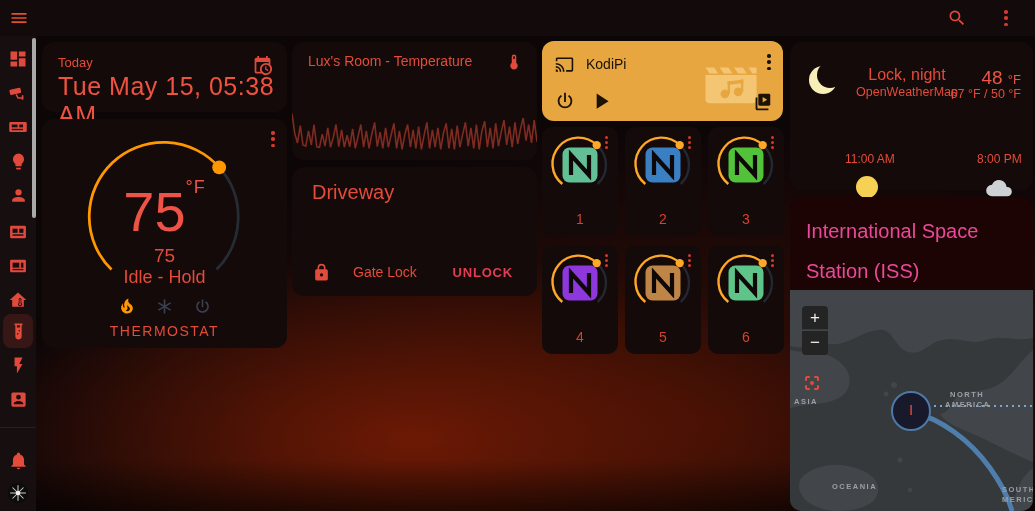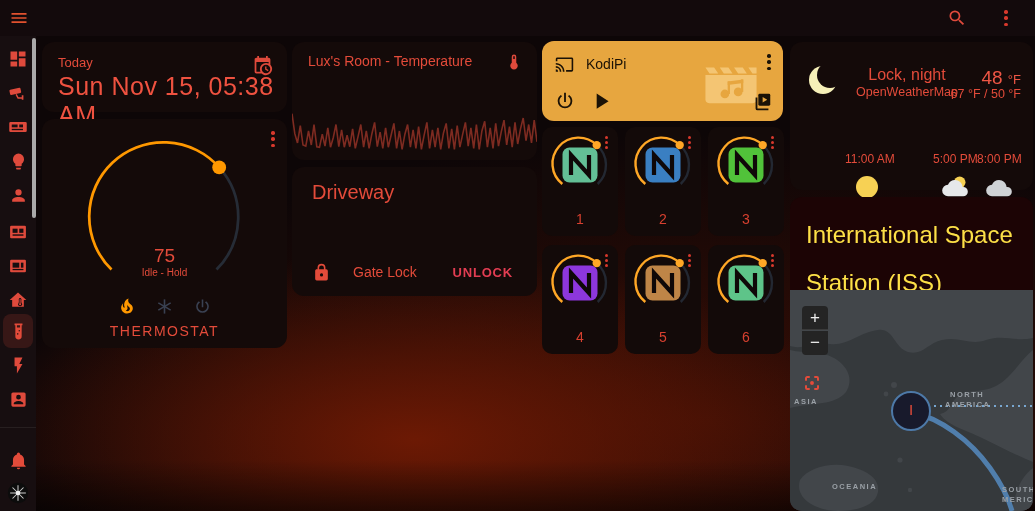--- a/index.html
+++ b/index.html
@@ -23,21 +23,21 @@
   .menu-dots { position:absolute; width:4px; height:16px; display:flex; flex-direction:column; justify-content:space-between; }
   .menu-dots i { width:3.5px; height:3.5px; border-radius:50%; background:#d8392d; }
   
   #clock-title { position:absolute; left:16px; top:13px; font-size:13px; color:#e34b3a; }
   #clock-time  { position:absolute; left:16px; top:30px; font-size:25px; color:#ef5240; letter-spacing:0.5px; }
   
   #thermo-svg { position:absolute; left:27px; top:10px; }
   .thermo-cur { position:absolute; left:0; width:100%; top:58px; text-align:center; font-size:56px; color:#ee5347; }
   .thermo-cur sup { font-size:18px; vertical-align:38px; letter-spacing:1px;}
   .thermo-target { position:absolute; left:0; width:100%; top:126px; text-align:center; font-size:19px; color:#e34b3a; }
-  .thermo-status { position:absolute; left:0; width:100%; top:148px; text-align:center; font-size:10px; color:#e34b3a; }
+  .thermo-status { position:absolute; left:0; width:100%; top:148px; text-align:center; font-size:18px; color:#e34b3a; }
   .thermo-modes { position:absolute; left:0; width:100%; top:176px; display:flex; justify-content:center; gap:16px; }
   .mode-btn { width:22px; height:22px; display:flex; align-items:center; justify-content:center; }
   .thermo-label { position:absolute; left:0; width:100%; top:204px; text-align:center; font-size:14px; letter-spacing:1.5px; color:#e34b3a; }
   
   #lux-title { position:absolute; left:16px; top:11px; font-size:14px; color:#e34b3a; }
   #lux-value { position:absolute; left:15px; top:27px; font-size:28px; color:#ee5645; }
   #lux-value .unit { font-size:14px; margin-left:3px; }
   
   #drv-title { position:absolute; left:20px; top:14px; font-size:20px; color:#e34b3a; }
   .drv-row { position:absolute; left:20px; right:16px; height:24px; display:flex; align-items:center; }
@@ -55,21 +55,21 @@
   #wx-cond { position:absolute; left:62px; top:24px; width:110px; text-align:center; font-size:16px; color:#e34b3a; }
   #wx-attr { position:absolute; left:62px; top:43px; width:110px; text-align:center; font-size:12.5px; color:#e34b3a; }
   #wx-temp { position:absolute; right:12px; top:25px; font-size:19px; color:#ee5645; }
   #wx-temp .unit { font-size:13px; }
   #wx-hl { position:absolute; right:12px; top:45px; font-size:12.5px; color:#e34b3a; }
   .wx-col { position:absolute; top:110px; width:44px; text-align:center; }
   .wx-time { font-size:12px; color:#e34b3a; white-space:nowrap; }
   .wx-ic { margin:8px auto 6px; width:28px; height:26px; position:relative; }
   .wx-t { font-size:13.5px; color:#e8503c; }
   
-  #iss-title { position:absolute; left:16px; top:14px; width:215px; font-size:24px; line-height:2; color:#fde047; }
+  #iss-title { position:absolute; left:16px; top:14px; width:215px; font-size:20px; line-height:2; color:#ec4899; }
   #iss-map { position:absolute; left:0; right:0; top:93px; bottom:0; overflow:hidden; background:#35393c; }
   .map-label { position:absolute; color:#9aa0a6; font-size:7.5px; letter-spacing:1.5px; font-weight:bold; }
   .zoom-btn { position:absolute; left:12px; width:26px; height:24px; background:#242424; color:#efefef;
     font-size:17px; text-align:center; line-height:23px; }
   #zoom-in { top:16px; border-radius:4px 4px 0 0; border-bottom:1px solid #3a3a3a; }
   #zoom-out { top:41px; border-radius:0 0 4px 4px; }
 </style>
 </head>
 <body>
 
@@ -179,37 +179,38 @@
             <line x1="7" y1="7" x2="21" y2="21"></line>
             <line x1="21" y1="7" x2="7" y2="21"></line>
           </g>
           <circle cx="14" cy="14" r="3" fill="#efefef"></circle>
         </svg>
       </div>
   </div>
 
   <div class="card" style="left:42px;top:42px;width:245px;height:70px">
     <div id="clock-title">Today</div>
-    <div id="clock-time">Sun Nov 15, 05:38 AM</div>
+    <div id="clock-time">Tue May 15, 05:38 AM</div>
     <svg style="position:absolute;right:14px;top:13px" width="21" height="21" viewBox="0 0 24 24">
         <path fill="#df4a3c" d="M15,13H16.5V15.82L18.94,17.23L18.19,18.53L15,16.69V13M19,8H5V19H9.67C9.24,18.09 9,17.07 9,16A7,7 0 0,1 16,9C17.07,9 18.09,9.24 19,9.67V8M5,21C3.89,21 3,20.1 3,19V5C3,3.89 3.89,3 5,3H6V1H8V3H16V1H18V3H19A2,2 0 0,1 21,5V11.1C22.24,12.36 23,14.09 23,16A7,7 0 0,1 16,23C14.09,23 12.36,22.24 11.1,21H5M16,11.15A4.85,4.85 0 0,0 11.15,16C11.15,18.68 13.32,20.85 16,20.85A4.85,4.85 0 0,0 20.85,16C20.85,13.32 18.68,11.15 16,11.15Z"></path>
       </svg>
   </div>
 
   <div class="card" style="left:42px;top:119px;width:245px;height:229px">
     <div class="menu-dots" style="right:12px;top:12px">
         <i></i>
         <i></i>
         <i></i>
       </div>
     <svg id="thermo-svg" width="190" height="190" viewBox="0 0 220 220">
       <path d="M49.2,162.8 A86,86 0 1 1 173.9,44.5" fill="none" stroke="#ff9800" stroke-width="3.2"></path>
       <path d="M173.9,44.5 A86,86 0 0 1 170.8,162.8" fill="none" stroke="#262c36" stroke-width="3.2"></path>
       <circle cx="173.9" cy="44.5" r="8" fill="#ff9800"></circle>
     </svg>
+    <div class="thermo-cur"><span>75</span><sup>°F</sup></div>
     <div class="thermo-target">75</div>
     <div class="thermo-status">Idle - Hold</div>
     <div class="thermo-modes">
       <div class="mode-btn">
           <svg width="20" height="20" viewBox="0 0 24 24">
             <path fill="#ff9800" d="M17.66,11.2C17.43,10.9 17.15,10.64 16.89,10.38C16.22,9.78 15.46,9.35 14.82,8.72C13.33,7.26 13,4.85 13.95,3C13,3.23 12.17,3.75 11.46,4.32C8.87,6.4 7.85,10.07 9.07,13.22C9.11,13.32 9.15,13.42 9.15,13.55C9.15,13.77 9,13.97 8.8,14.05C8.57,14.15 8.33,14.09 8.14,13.93C8.08,13.88 8.04,13.83 8,13.76C6.87,12.33 6.69,10.28 7.45,8.64C5.78,10 4.87,12.3 5,14.47C5.06,14.97 5.12,15.47 5.29,15.97C5.43,16.57 5.7,17.17 6,17.7C7.08,19.43 8.95,20.67 10.96,20.92C13.1,21.19 15.39,20.8 17.03,19.32C18.86,17.66 19.5,15 18.56,12.72L18.43,12.46C18.22,12 17.66,11.2 17.66,11.2M14.5,17.5C14.22,17.74 13.76,18 13.4,18.1C12.28,18.5 11.16,17.94 10.5,17.28C11.69,17 12.4,16.12 12.61,15.23C12.78,14.43 12.46,13.77 12.33,13C12.21,12.26 12.23,11.63 12.5,10.94C12.69,11.32 12.89,11.7 13.13,12C13.9,13 15.11,13.44 15.37,14.8C15.41,14.94 15.43,15.08 15.43,15.23C15.46,16.05 15.1,16.95 14.5,17.5Z"></path>
           </svg>
         </div>
       <div class="mode-btn">
           <svg width="19" height="19" viewBox="0 0 24 24">
@@ -394,28 +395,20 @@
     <div id="wx-temp"><span>48</span> <span class="unit">°F</span></div>
     <div id="wx-hl">67 °F / 50 °F</div>
 
     <div class="wx-col" style="left:55px">
       <div class="wx-time">11:00 AM</div>
       <div class="wx-ic"><svg width="28" height="26" viewBox="0 0 28 26">
             <circle cx="14" cy="13" r="11" fill="#f7d154"></circle>
           </svg></div>
       <div class="wx-t">58°</div>
     </div>
-    <div class="wx-col" style="left:143px">
-      <div class="wx-time">5:00 PM</div>
-      <div class="wx-ic"><svg width="28" height="26" viewBox="0 0 24 22">
-            <circle cx="16" cy="7" r="5" fill="#f7d154"></circle>
-            <path d="M6,19A5,5 0 0,1 1,14A5,5 0 0,1 6,9C7,6.65 9.3,5 12,5C15.43,5 18.24,7.66 18.5,11.03L19,11A4,4 0 0,1 23,15A4,4 0 0,1 19,19H6Z" fill="#e6e8ea"></path>
-          </svg></div>
-      <div class="wx-t">67°</div>
-    </div>
     <div class="wx-col" style="left:187px">
       <div class="wx-time">8:00 PM</div>
       <div class="wx-ic"><svg width="28" height="26" viewBox="0 0 24 22">
             <path d="M6,19A5,5 0 0,1 1,14A5,5 0 0,1 6,9C7,6.65 9.3,5 12,5C15.43,5 18.24,7.66 18.5,11.03L19,11A4,4 0 0,1 23,15A4,4 0 0,1 19,19H6Z" fill="#cfd2d5"></path>
           </svg></div>
       <div class="wx-t">64°</div>
     </div>
   </div>
 
   <div class="card" style="left:790px;top:197px;width:243px;height:314px;overflow:hidden;background:#1c0405">

